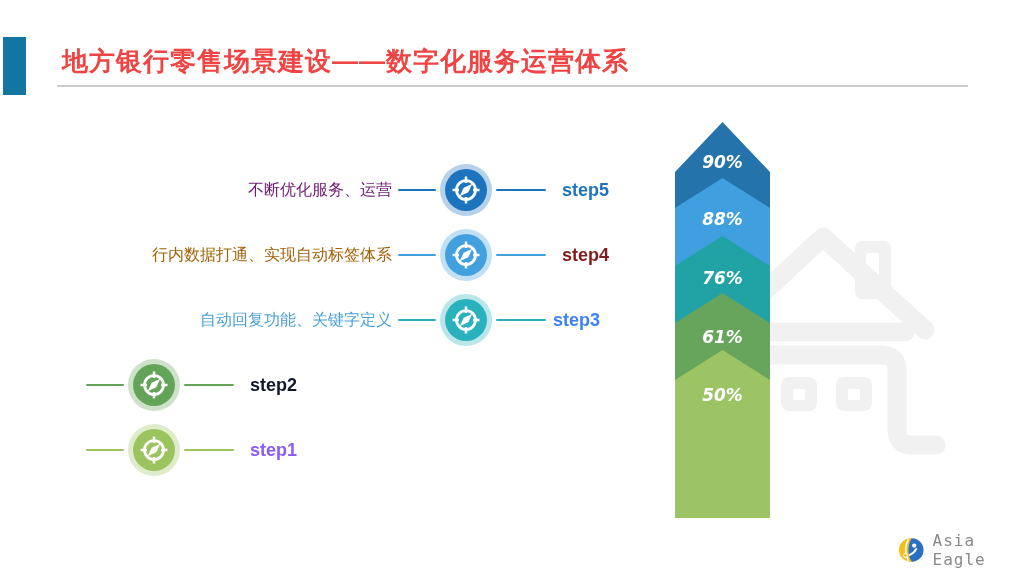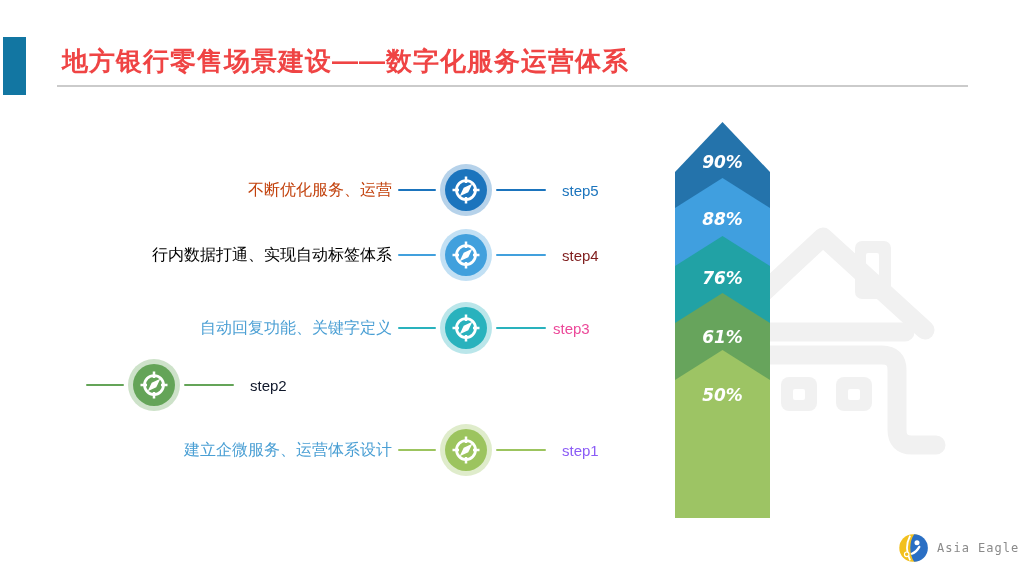--- a/index.html
+++ b/index.html
@@ -30,27 +30,27 @@
   .step-desc { width:312px; text-align:right; font-size:16px; white-space:nowrap; }
   .conn { height:2px; border-radius:1px; }
   .conn.l { width:38px; margin-left:6px; }
   .conn.r { width:50px; margin-left:4px; }
   .badge { position:relative; width:52px; height:52px; margin-left:4px; flex:0 0 52px; }
   .badge .halo { position:absolute; inset:0; border-radius:50%; opacity:0.32; }
   .badge .core {
     position:absolute; left:5px; top:5px; width:42px; height:42px; border-radius:50%;
     display:flex; align-items:center; justify-content:center;
   }
-  .step-label { margin-left:16px; font-size:15px; font-weight:normal; white-space:nowrap; }
+  .step-label { margin-left:16px; font-size:18px; font-weight:bold; white-space:nowrap; }
 
   
   .brand { position:absolute; left:897px; top:531px; display:flex; align-items:center; }
   .brand-text {
     margin-left:8px; font-family:"DejaVu Sans Mono","Liberation Mono",monospace;
-    font-size:12px; letter-spacing:1px;
+    font-size:16px; letter-spacing:1px;
   }
 </style>
 </head>
 <body>
 
 <div class="accent-bar" style="background-color: rgb(18, 118, 162);"></div>
 <div class="page-title" style="color: #ef4444;">地方银行零售场景建设——数字化服务运营体系</div>
 <div class="title-rule" style="background-color: rgb(203, 203, 203);"></div>
 
 <svg class="house" width="270" height="250" viewBox="700 220 270 250" aria-hidden="true">
@@ -76,21 +76,21 @@
   <polygon points="47.5,175 95,205 95,352 0,352 0,205" fill="#67a45c"></polygon>
   <polygon points="47.5,232 95,262 95,400 0,400 0,262" fill="#9dc464"></polygon>
   <text x="47.5" y="50" text-anchor="middle">90%</text>
   <text x="47.5" y="107" text-anchor="middle">88%</text>
   <text x="47.5" y="166" text-anchor="middle">76%</text>
   <text x="47.5" y="225" text-anchor="middle">61%</text>
   <text x="47.5" y="283" text-anchor="middle">50%</text>
 </svg>
 
 <div class="step-row" style="top:164px">
-  <div class="step-desc" style="color: #c2410c; font-family: Liberation Mono, monospace;">不断优化服务、运营</div>
+  <div class="step-desc" style="color: #701a75; font-family: Liberation Mono, monospace;">不断优化服务、运营</div>
   <div class="conn l" style="background-color: rgb(27, 116, 189);"></div>
   <div class="badge">
     <div class="halo" style="background-color: rgb(27, 116, 189);"></div>
     <div class="core" style="background-color: rgb(27, 116, 189);">
       <svg width="30" height="30" viewBox="0 0 24 24">
         <circle cx="12" cy="12" r="7.6" fill="none" stroke="#fff" stroke-width="2.2"></circle>
         <g stroke="#fff" stroke-width="2">
           <line x1="12" y1="1.2" x2="12" y2="6.4"></line>
             <line x1="12" y1="17.6" x2="12" y2="22.8"></line>
           <line x1="1.2" y1="12" x2="6.4" y2="12"></line>
@@ -98,61 +98,61 @@
         </g>
         <polygon points="12,4.8 14.6,12 12,19.2 9.4,12" fill="#fff" transform="rotate(45 12 12)"></polygon>
       </svg>
     </div>
   </div>
   <div class="conn r" style="background-color: rgb(27, 116, 189);"></div>
   <div class="step-label" style="color: rgb(27, 116, 189);">step5</div>
 </div>
 
 <div class="step-row" style="top:229px">
-  <div class="step-desc" style="color: #000000;">行内数据打通、实现自动标签体系</div>
+  <div class="step-desc" style="color: #a16207;">行内数据打通、实现自动标签体系</div>
   <div class="conn l" style="background-color: rgb(65, 160, 221);"></div>
   <div class="badge">
     <div class="halo" style="background-color: rgb(65, 160, 221);"></div>
     <div class="core" style="background-color: rgb(65, 160, 221);">
       <svg width="30" height="30" viewBox="0 0 24 24">
         <circle cx="12" cy="12" r="7.6" fill="none" stroke="#fff" stroke-width="2.2"></circle>
         <g stroke="#fff" stroke-width="2">
           <line x1="12" y1="1.2" x2="12" y2="6.4"></line>
             <line x1="12" y1="17.6" x2="12" y2="22.8"></line>
           <line x1="1.2" y1="12" x2="6.4" y2="12"></line>
             <line x1="17.6" y1="12" x2="22.8" y2="12"></line>
         </g>
         <polygon points="12,4.8 14.6,12 12,19.2 9.4,12" fill="#fff" transform="rotate(45 12 12)"></polygon>
       </svg>
     </div>
   </div>
   <div class="conn r" style="background-color: rgb(65, 160, 221);"></div>
   <div class="step-label" style="color: #7f1d1d;">step4</div>
 </div>
 
-<div class="step-row" style="top:302px">
+<div class="step-row" style="top:294px">
   <div class="step-desc" style="color: rgb(74, 159, 212);">自动回复功能、关键字定义</div>
   <div class="conn l" style="background-color: rgb(41, 178, 189);"></div>
   <div class="badge">
     <div class="halo" style="background-color: rgb(41, 178, 189);"></div>
     <div class="core" style="background-color: rgb(41, 178, 189);">
       <svg width="30" height="30" viewBox="0 0 24 24">
         <circle cx="12" cy="12" r="7.6" fill="none" stroke="#fff" stroke-width="2.2"></circle>
         <g stroke="#fff" stroke-width="2">
           <line x1="12" y1="1.2" x2="12" y2="6.4"></line>
             <line x1="12" y1="17.6" x2="12" y2="22.8"></line>
           <line x1="1.2" y1="12" x2="6.4" y2="12"></line>
             <line x1="17.6" y1="12" x2="22.8" y2="12"></line>
         </g>
         <polygon points="12,4.8 14.6,12 12,19.2 9.4,12" fill="#fff" transform="rotate(45 12 12)"></polygon>
       </svg>
     </div>
   </div>
   <div class="conn r" style="background-color: rgb(41, 178, 189);"></div>
-  <div class="step-label" style="color: #ec4899; margin-left: 7px;">step3</div>
+  <div class="step-label" style="color: #3b82f6; margin-left: 7px;">step3</div>
 </div>
 
 <div class="step-row" style="top:359px">
   <div class="conn l" style="background-color: rgb(100, 164, 88);"></div>
   <div class="badge">
     <div class="halo" style="background-color: rgb(100, 164, 88);"></div>
     <div class="core" style="background-color: rgb(100, 164, 88);">
       <svg width="30" height="30" viewBox="0 0 24 24">
         <circle cx="12" cy="12" r="7.6" fill="none" stroke="#fff" stroke-width="2.2"></circle>
         <g stroke="#fff" stroke-width="2">
@@ -163,21 +163,20 @@
         </g>
         <polygon points="12,4.8 14.6,12 12,19.2 9.4,12" fill="#fff" transform="rotate(45 12 12)"></polygon>
       </svg>
     </div>
   </div>
   <div class="conn r" style="background-color: rgb(100, 164, 88);"></div>
   <div class="step-label" style="color: #0f172a;">step2</div>
 </div>
 
 <div class="step-row" style="top:424px">
-  <div class="step-desc" style="color: rgb(74, 159, 212);">建立企微服务、运营体系设计</div>
   <div class="conn l" style="background-color: rgb(156, 196, 94);"></div>
   <div class="badge">
     <div class="halo" style="background-color: rgb(156, 196, 94);"></div>
     <div class="core" style="background-color: rgb(156, 196, 94);">
       <svg width="30" height="30" viewBox="0 0 24 24">
         <circle cx="12" cy="12" r="7.6" fill="none" stroke="#fff" stroke-width="2.2"></circle>
         <g stroke="#fff" stroke-width="2">
           <line x1="12" y1="1.2" x2="12" y2="6.4"></line>
             <line x1="12" y1="17.6" x2="12" y2="22.8"></line>
           <line x1="1.2" y1="12" x2="6.4" y2="12"></line>

